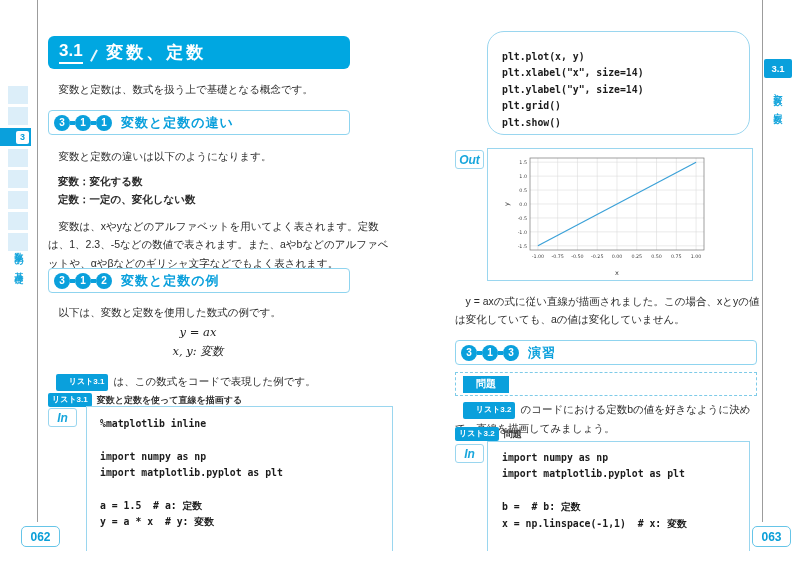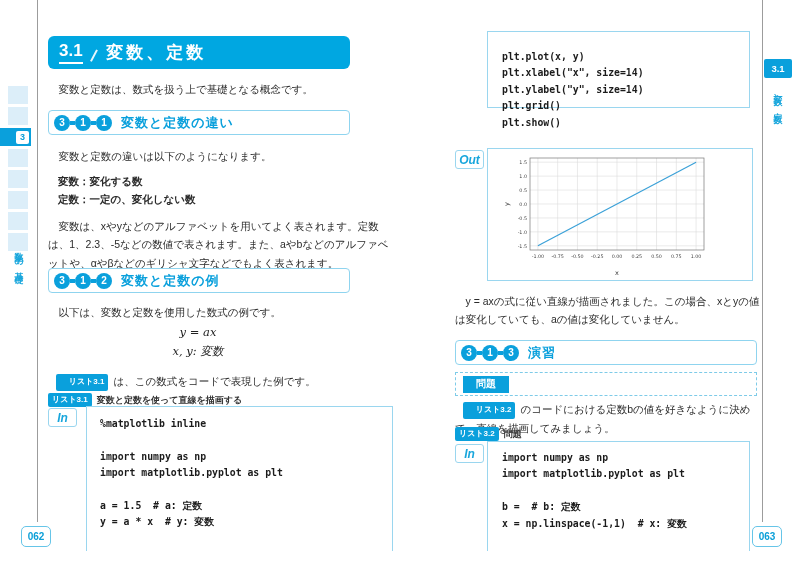--- a/index.html
+++ b/index.html
@@ -2,22 +2,22 @@
 <html><head>
 <meta charset="utf-8">
 <style>
   * { margin:0; padding:0; box-sizing:border-box; }
   html,body { width:800px; height:567px; }
   body { font-family:"Liberation Sans","DejaVu Sans",sans-serif; background:#fff; position:relative; overflow:hidden; }
   .abs { position:absolute; }
 
   
   .hairline { position:absolute; top:0; width:1px; height:522px; background:#9c9c9c; }
-  .pnum { position:absolute; width:30px; height:21px; border:1px solid #66c5e8; border-radius:5px;
-          color:#0a9fd8; font-size:10px; font-weight:bold; display:flex; align-items:center; justify-content:center; background:#fff; }
+  .pnum { position:absolute; width:39px; height:21px; border:1px solid #66c5e8; border-radius:5px;
+          color:#0a9fd8; font-size:12px; font-weight:bold; display:flex; align-items:center; justify-content:center; background:#fff; }
   .chap-sq { position:absolute; left:8px; width:20px; height:18px; background:#dceef9; }
   .chap-active { position:absolute; left:0; width:31px; height:18px; background:#0aa0dc; display:flex; align-items:center; justify-content:flex-end; padding-right:2px; }
   .chap-num { width:13px; height:13px; background:#fff; color:#0a9fd8; font-size:9px; font-weight:bold;
               display:flex; align-items:center; justify-content:center; border-radius:2px; }
   .vlabel { position:absolute; writing-mode:vertical-rl; color:#18a6dc; font-size:9px; letter-spacing:3px; font-weight:bold; }
   .sec-tab { position:absolute; left:764px; top:59px; width:28px; height:19px; background:#0aa0dc; color:#fff;
              font-size:9.5px; font-weight:bold; display:flex; align-items:center; justify-content:center; border-radius:2px; }
 
   
   .title-band { position:absolute; left:48px; top:36px; width:302px; height:33px; background:#00a7e1;
@@ -141,21 +141,21 @@
   <div class="code-box no-bottom" style="left:86px;top:406px;width:307px;height:145px;padding:9px 0 0 13px;">
       <div class="code-line">%matplotlib inline</div>
       <div class="code-line">&nbsp;</div>
       <div class="code-line">import numpy as np</div>
       <div class="code-line">import matplotlib.pyplot as plt</div>
       <div class="code-line">&nbsp;</div>
       <div class="code-line">a = 1.5  # a: 定数</div>
       <div class="code-line">y = a * x  # y: 変数</div>
     </div>
 
-  <div class="code-box" style="left:487px;top:31px;width:263px;height:77px;padding:17px 0 0 14px;">
+  <div class="code-box" style="left:487px;top:31px;width:263px;height:104px;padding:17px 0 0 14px;border-radius:17px;">
       <div class="code-line">plt.plot(x, y)</div>
       <div class="code-line">plt.xlabel("x", size=14)</div>
       <div class="code-line">plt.ylabel("y", size=14)</div>
       <div class="code-line">plt.grid()</div>
       <div class="code-line">plt.show()</div>
     </div>
 
   <div class="io-badge" style="left:455px;top:150px;">Out</div>
   <div class="out-box" style="left:487px;top:148px;width:266px;height:133px;">
     <svg id="chart" width="218" height="126" style="position:absolute;left:12px;top:3px;">

